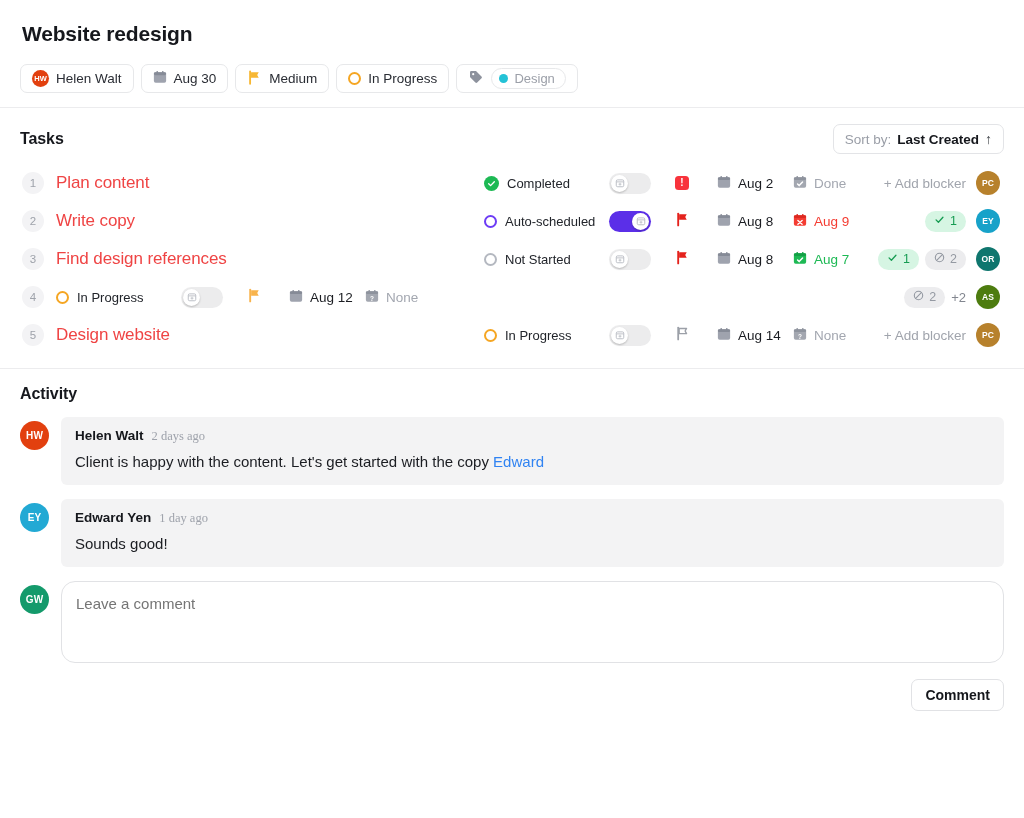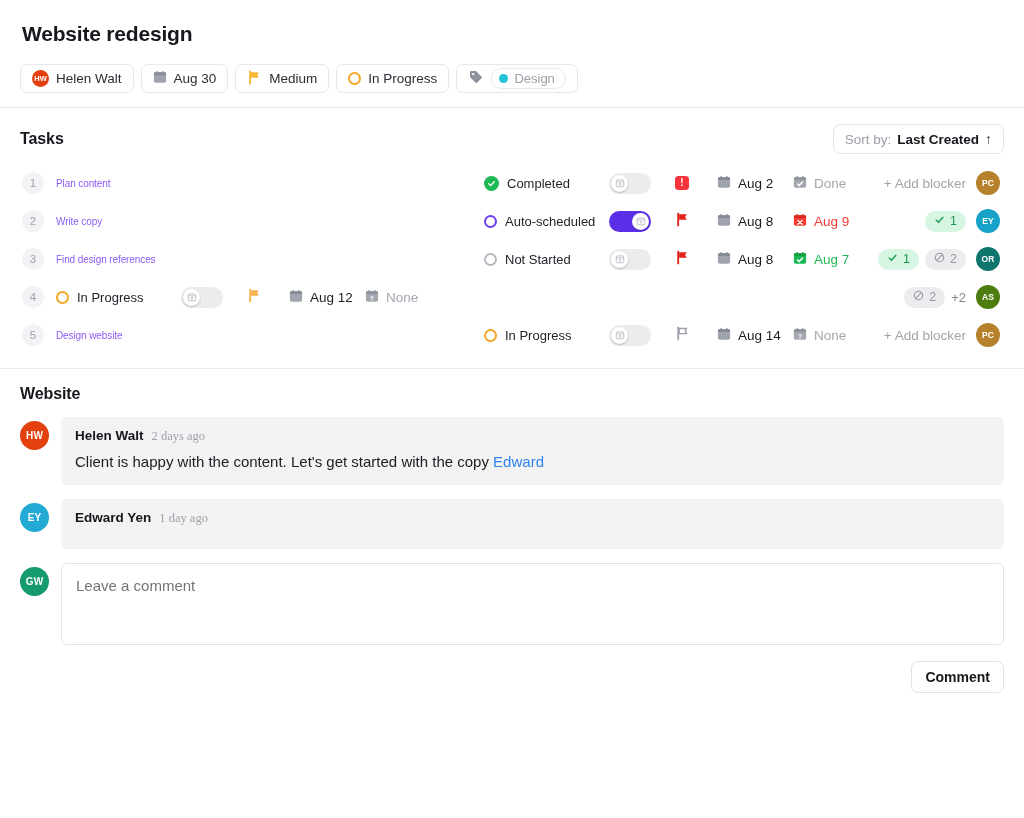--- a/index.html
+++ b/index.html
@@ -70,21 +70,21 @@
     display: flex; align-items: center;
     height: 38px; padding: 0 4px;
   }
   .t-num {
     width: 22px; height: 22px; border-radius: 50%;
     background: #f3f3f5; color: #9ea2aa;
     font-size: 11.5px; display: flex; align-items: center; justify-content: center;
     flex: 0 0 22px; margin-right: 12px;
   }
   .t-name {
-    font-size: 10px; color: #8b5cf6; font-weight: 500;
+    font-size: 17px; color: #ef4444; font-weight: 500;
     flex: 0 0 428px; letter-spacing: -0.1px;
   }
   .t-status { flex: 0 0 125px; display: flex; align-items: center; gap: 8px; font-size: 13px; color: #22252b; }
   .ring { width: 13px; height: 13px; border-radius: 50%; border: 2px solid #b4b8c0; flex: 0 0 13px;}
   .ring.orange { border-color: #f5a623; }
   .check-circle {
     width: 15px; height: 15px; border-radius: 50%; background: #1db954;
     display: flex; align-items: center; justify-content: center; flex: 0 0 15px;
   }
   .check-circle svg { width: 9px; height: 9px; }
@@ -151,21 +151,21 @@
   }
   .c-meta { display: flex; align-items: baseline; gap: 8px; margin-bottom: 9px; }
   .c-author { font-size: 13.5px; font-weight: bold; color: #15171c; }
   .c-time { font-size: 12.5px; color: #9ea2ab; font-family: Liberation Serif, serif; }
   .c-text { font-size: 15px; color: #1b1d22; line-height: 1.2; }
   .mention { color: #3083f2; }
 
   .composer { flex: 1; }
   .textarea {
     width: 100%; height: 82px;
-    border: 1px solid #e1e2e5; border-radius: 6px; background: #fff;
+    border: 1px solid #e1e2e5; border-radius: 14px; background: #fff;
     padding: 13px 14px; font-size: 15px; color: #a9adb5;
     font-family: "Liberation Sans", sans-serif; resize: none; outline: none;
   }
   .composer-actions { display: flex; justify-content: flex-end; margin-top: 12px; }
   .comment-btn {
     height: 32px; padding: 0 13px;
     border: 1px solid #e1e2e5; border-radius: 7px; background: #fff;
     font-size: 14px; font-weight: bold; color: #15171c;
     font-family: "Liberation Sans", sans-serif; cursor: pointer;
   }
@@ -511,39 +511,40 @@
         </span>
         <span class="t-avatar">
           <span class="av" style="background:#b7812c">PC</span>
         </span>
       </div>
     </div>
 
   <div class="divider"></div>
 
   <div class="activity">
-    <div class="section-title">Website</div>
+    <div class="section-title">Activity</div>
     <div id="comment-list">
         <div class="comment-row">
           <span class="c-av" style="background:#e2400f">HW</span>
           <div class="bubble">
             <div class="c-meta">
               <span class="c-author">Helen Walt</span>
               <span class="c-time">2 days ago</span>
             </div>
             <div class="c-text">Client is happy with the content. Let's get started with the copy <span class="mention">Edward</span></div>
           </div>
         </div>
         <div class="comment-row">
           <span class="c-av" style="background:#22a9d4">EY</span>
           <div class="bubble">
             <div class="c-meta">
               <span class="c-author">Edward Yen</span>
               <span class="c-time">1 day ago</span>
             </div>
+            <div class="c-text">Sounds good!</div>
           </div>
         </div>
       </div>
 
     <div class="comment-row">
       <div class="c-av" id="composer-avatar" style="background: rgb(20, 154, 107);">GW</div>
       <div class="composer">
         <textarea class="textarea" placeholder="Leave a comment" style=""></textarea>
         <div class="composer-actions">
           <button class="comment-btn">Comment</button>

